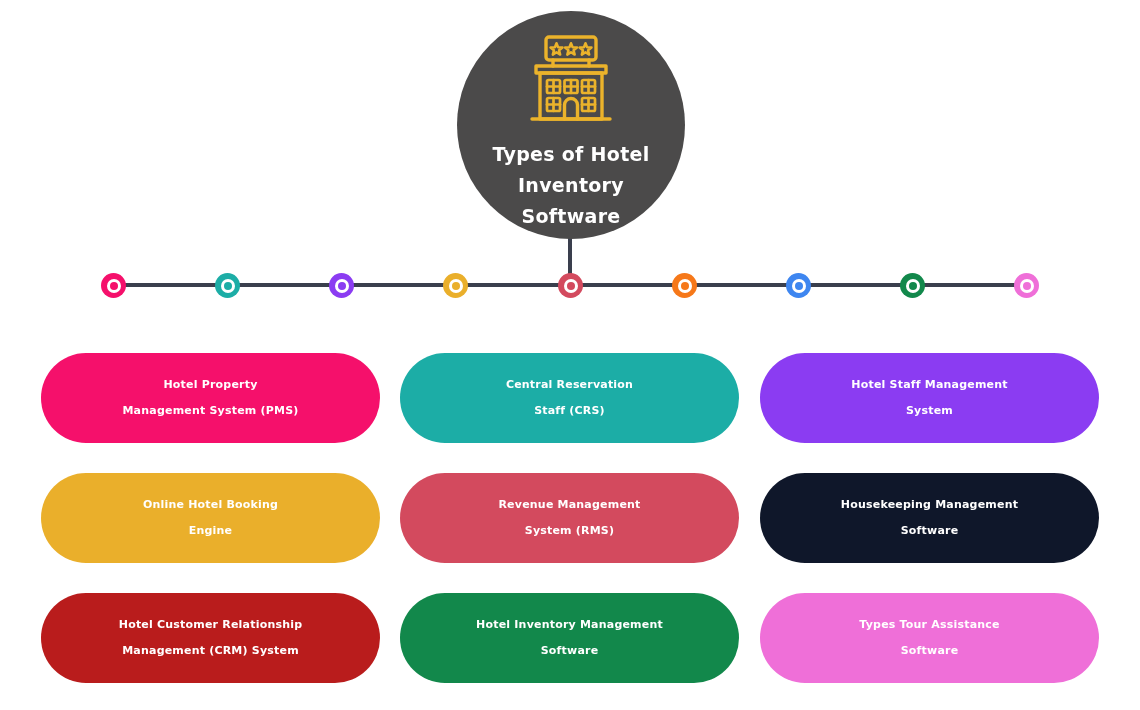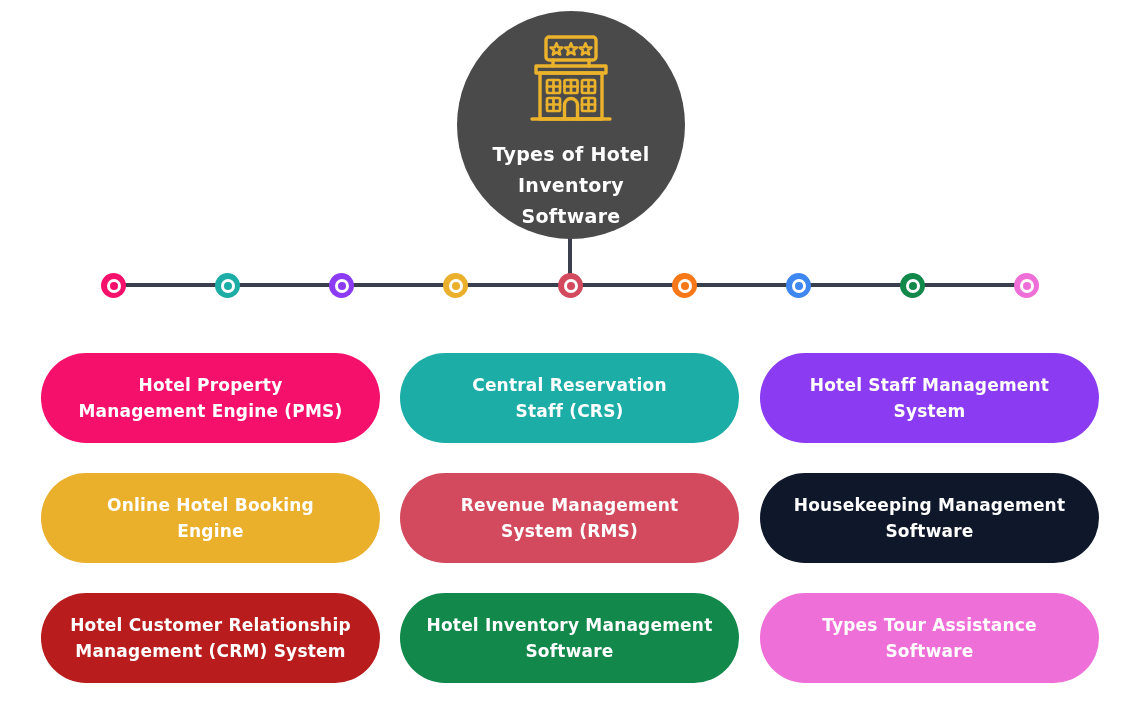--- a/index.html
+++ b/index.html
@@ -68,21 +68,21 @@
   .d7 { left: 786px; } .d8 { left: 900px; } .d9 { left: 1014px; }
 
   
   .card {
     position: absolute;
     width: 339px; height: 90px;
     border-radius: 45px;
     display: flex; flex-direction: column;
     align-items: center; justify-content: center;
     color: #ffffff;
-    font-size: 17px;
+    font-size: 11px;
     font-weight: 700;
     letter-spacing: 0.2px;
     line-height: 26px;
     text-align: center;
   }
   .c1 { left: 41px; } .c2 { left: 400px; } .c3 { left: 760px; }
   .r1 { top: 353px; } .r2 { top: 473px; } .r3 { top: 593px; }
   .card span { display: block; }
 </style>
 </head>
@@ -182,21 +182,21 @@
       </div>
     </div>
   <div class="dot d9" style="background-color: rgb(239, 111, 216);">
       <div class="dot-white">
         <div class="dot-core" style="background-color: rgb(239, 111, 216);"></div>
       </div>
     </div>
 
   <div class="card c1 r1" style="background-color: rgb(245, 16, 107);">
     <span>Hotel Property</span>
-    <span>Management Engine (PMS)</span>
+    <span>Management System (PMS)</span>
   </div>
   <div class="card c2 r1" style="background-color: rgb(28, 173, 166);">
     <span>Central Reservation</span>
     <span>Staff (CRS)</span>
   </div>
   <div class="card c3 r1" style="background-color: rgb(139, 60, 242);">
     <span>Hotel Staff Management</span>
     <span>System</span>
   </div>
 

